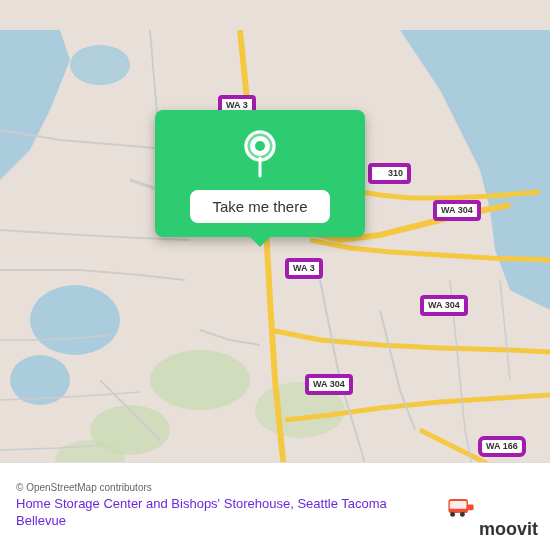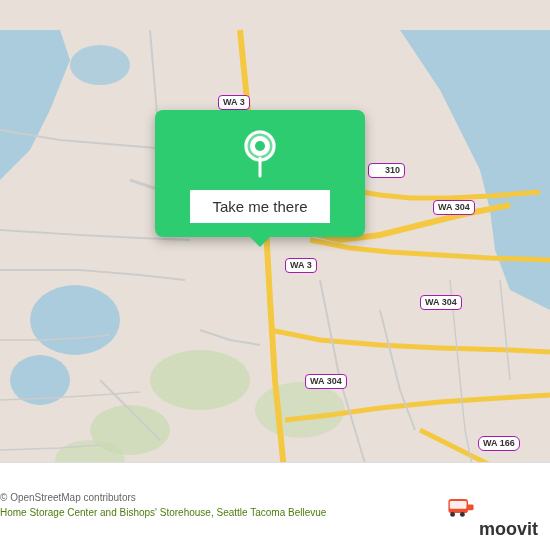--- a/index.html
+++ b/index.html
@@ -20,41 +20,41 @@
       height: 100%;
     }
 
     
     #info-bar {
       position: absolute;
       bottom: 0;
       left: 0;
       right: 0;
       background: white;
-      padding: 8px 12px 10px 0;
+      padding: 8px 12px 10px 16px;
       border-top: 1px solid #ddd;
       display: flex;
       align-items: center;
       justify-content: space-between;
       min-height: 64px;
     }
 
     #location-info {
       flex: 1;
     }
 
     #copyright-text {
       font-size: 10px;
       color: #666;
       margin-bottom: 3px;
     }
 
     #location-name {
-      font-size: 10px;
-      color: #4d7c0f;
+      font-size: 13px;
+      color: #6d28d9;
       font-weight: 400;
       line-height: 1.3;
     }
 
     #moovit-logo {
       display: flex;
       align-items: center;
       margin-left: 12px;
       flex-shrink: 0;
     }
@@ -101,33 +101,33 @@
     }
 
     #location-pin-icon {
       margin-bottom: 8px;
     }
 
     #take-me-there-btn {
       background: white;
       color: #333;
       border: none;
-      border-radius: 0;
+      border-radius: 8px;
       padding: 8px 22px;
       font-size: 15px;
       font-weight: 500;
       cursor: pointer;
       white-space: nowrap;
     }
 
     
     .wa-badge {
       position: absolute;
       background: white;
-      border: 1px solid #a21caf;
+      border: 4px solid #a21caf;
       border-radius: 4px;
       font-size: 9px;
       font-weight: bold;
       color: #333;
       padding: 1px 4px;
       text-align: center;
       line-height: 1.2;
     }
   </style>
 </head>

